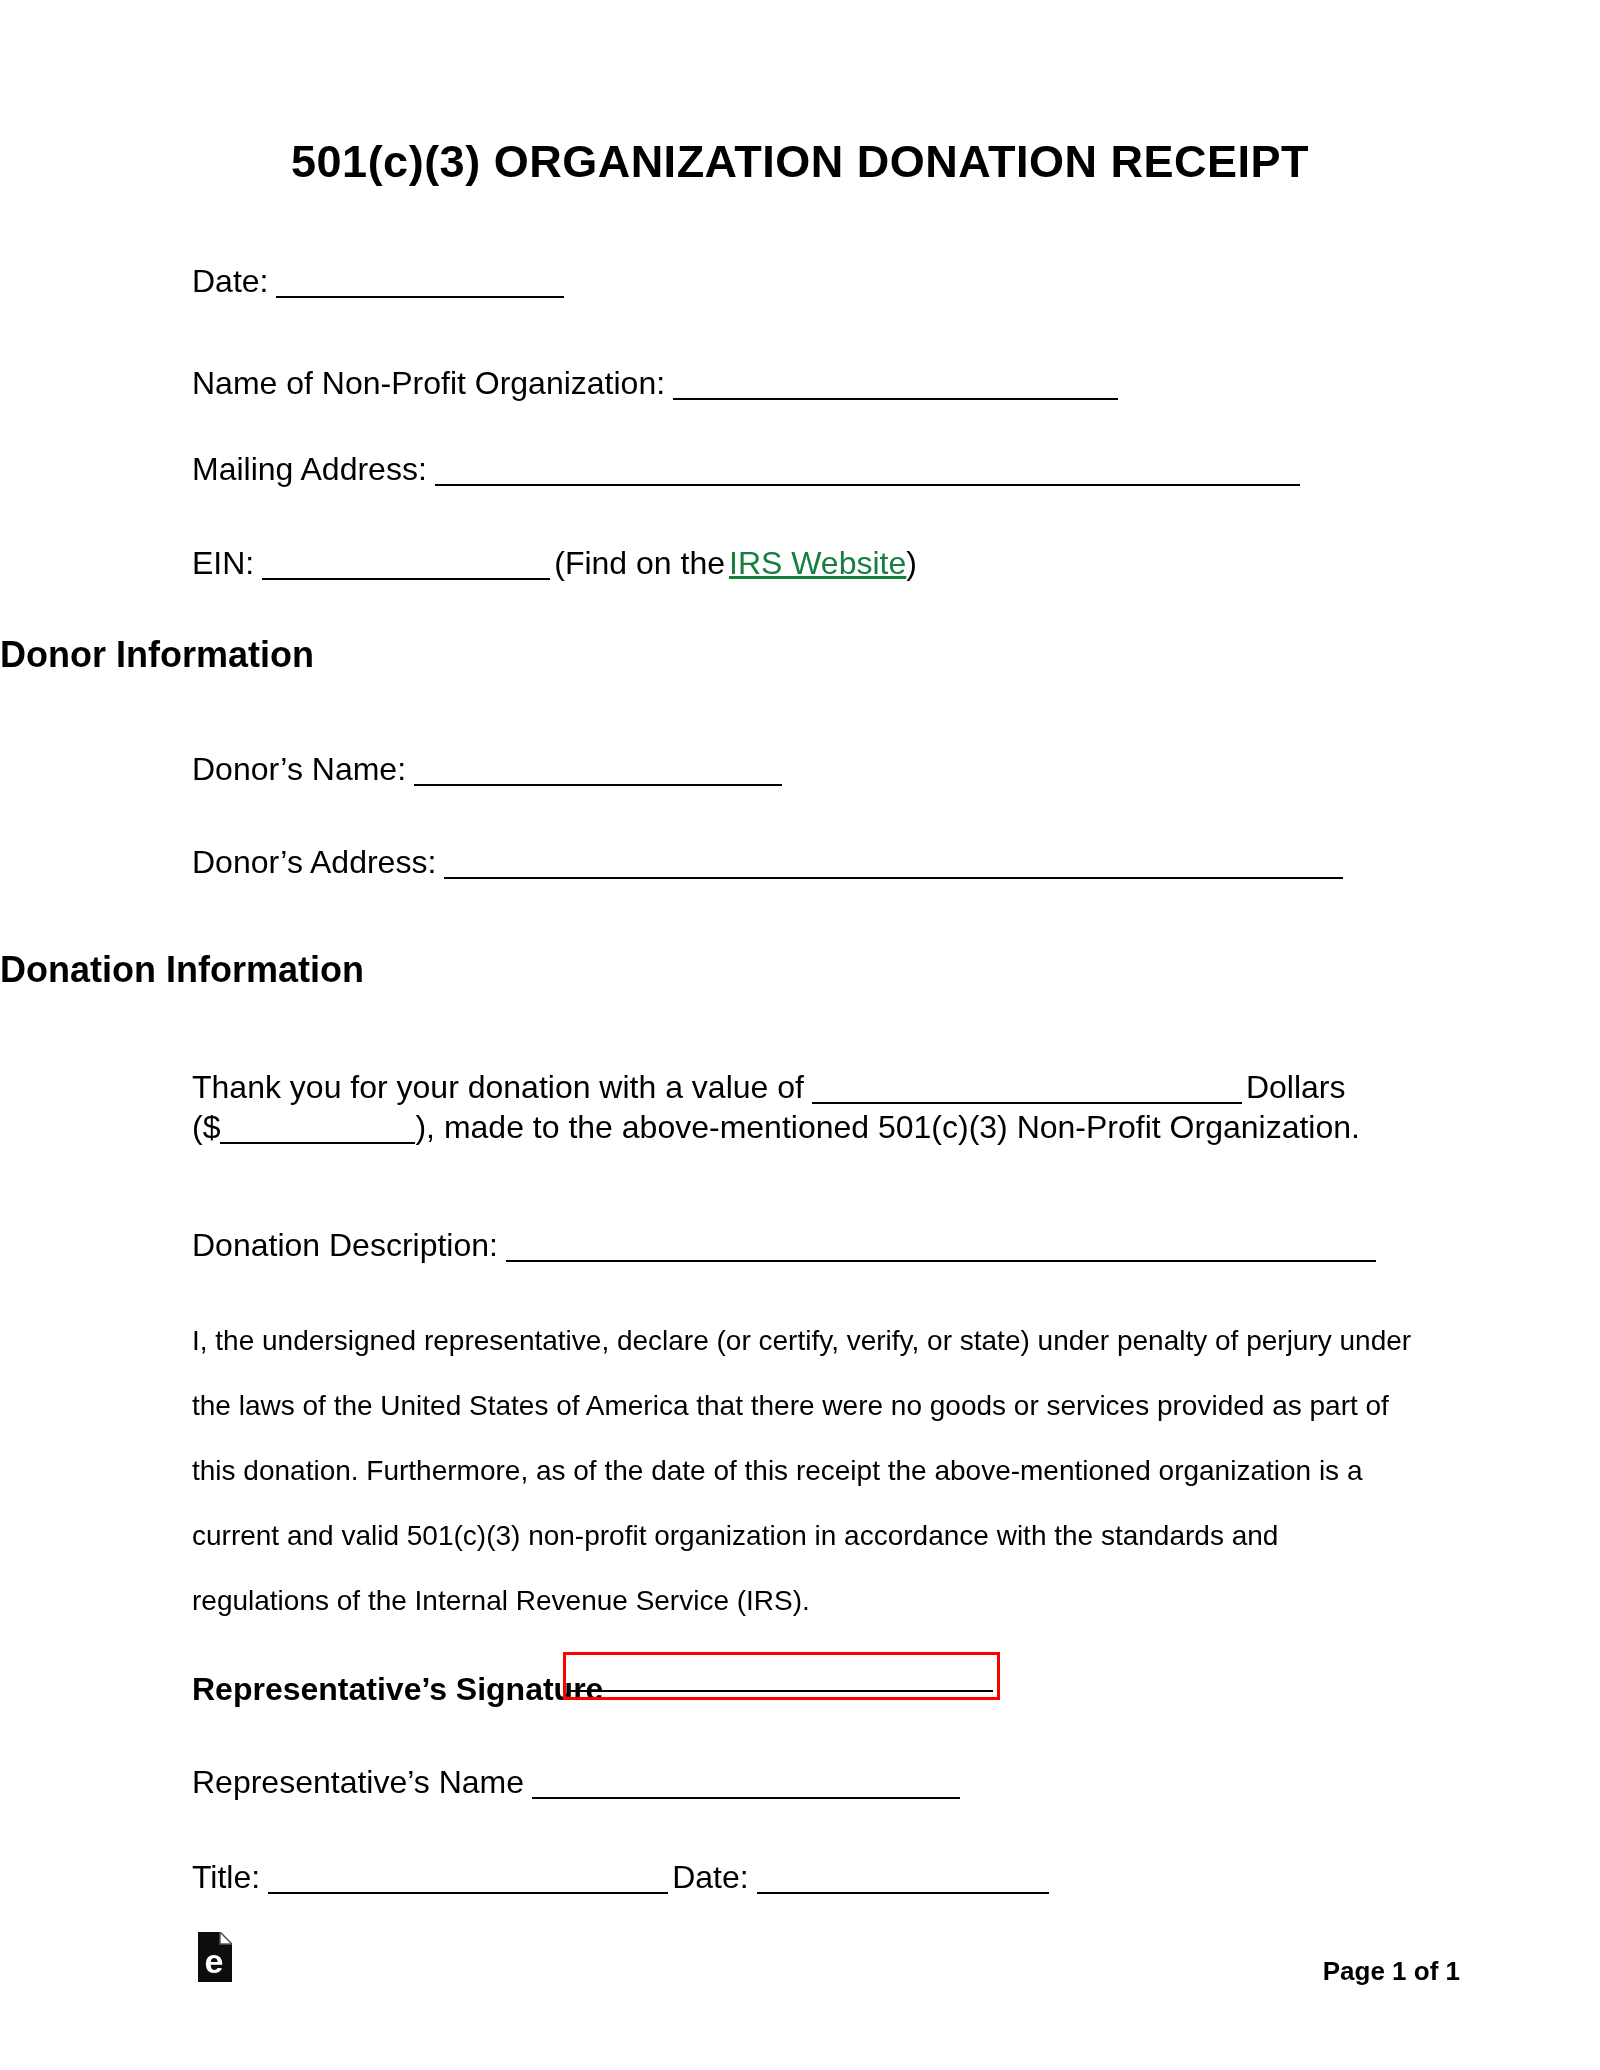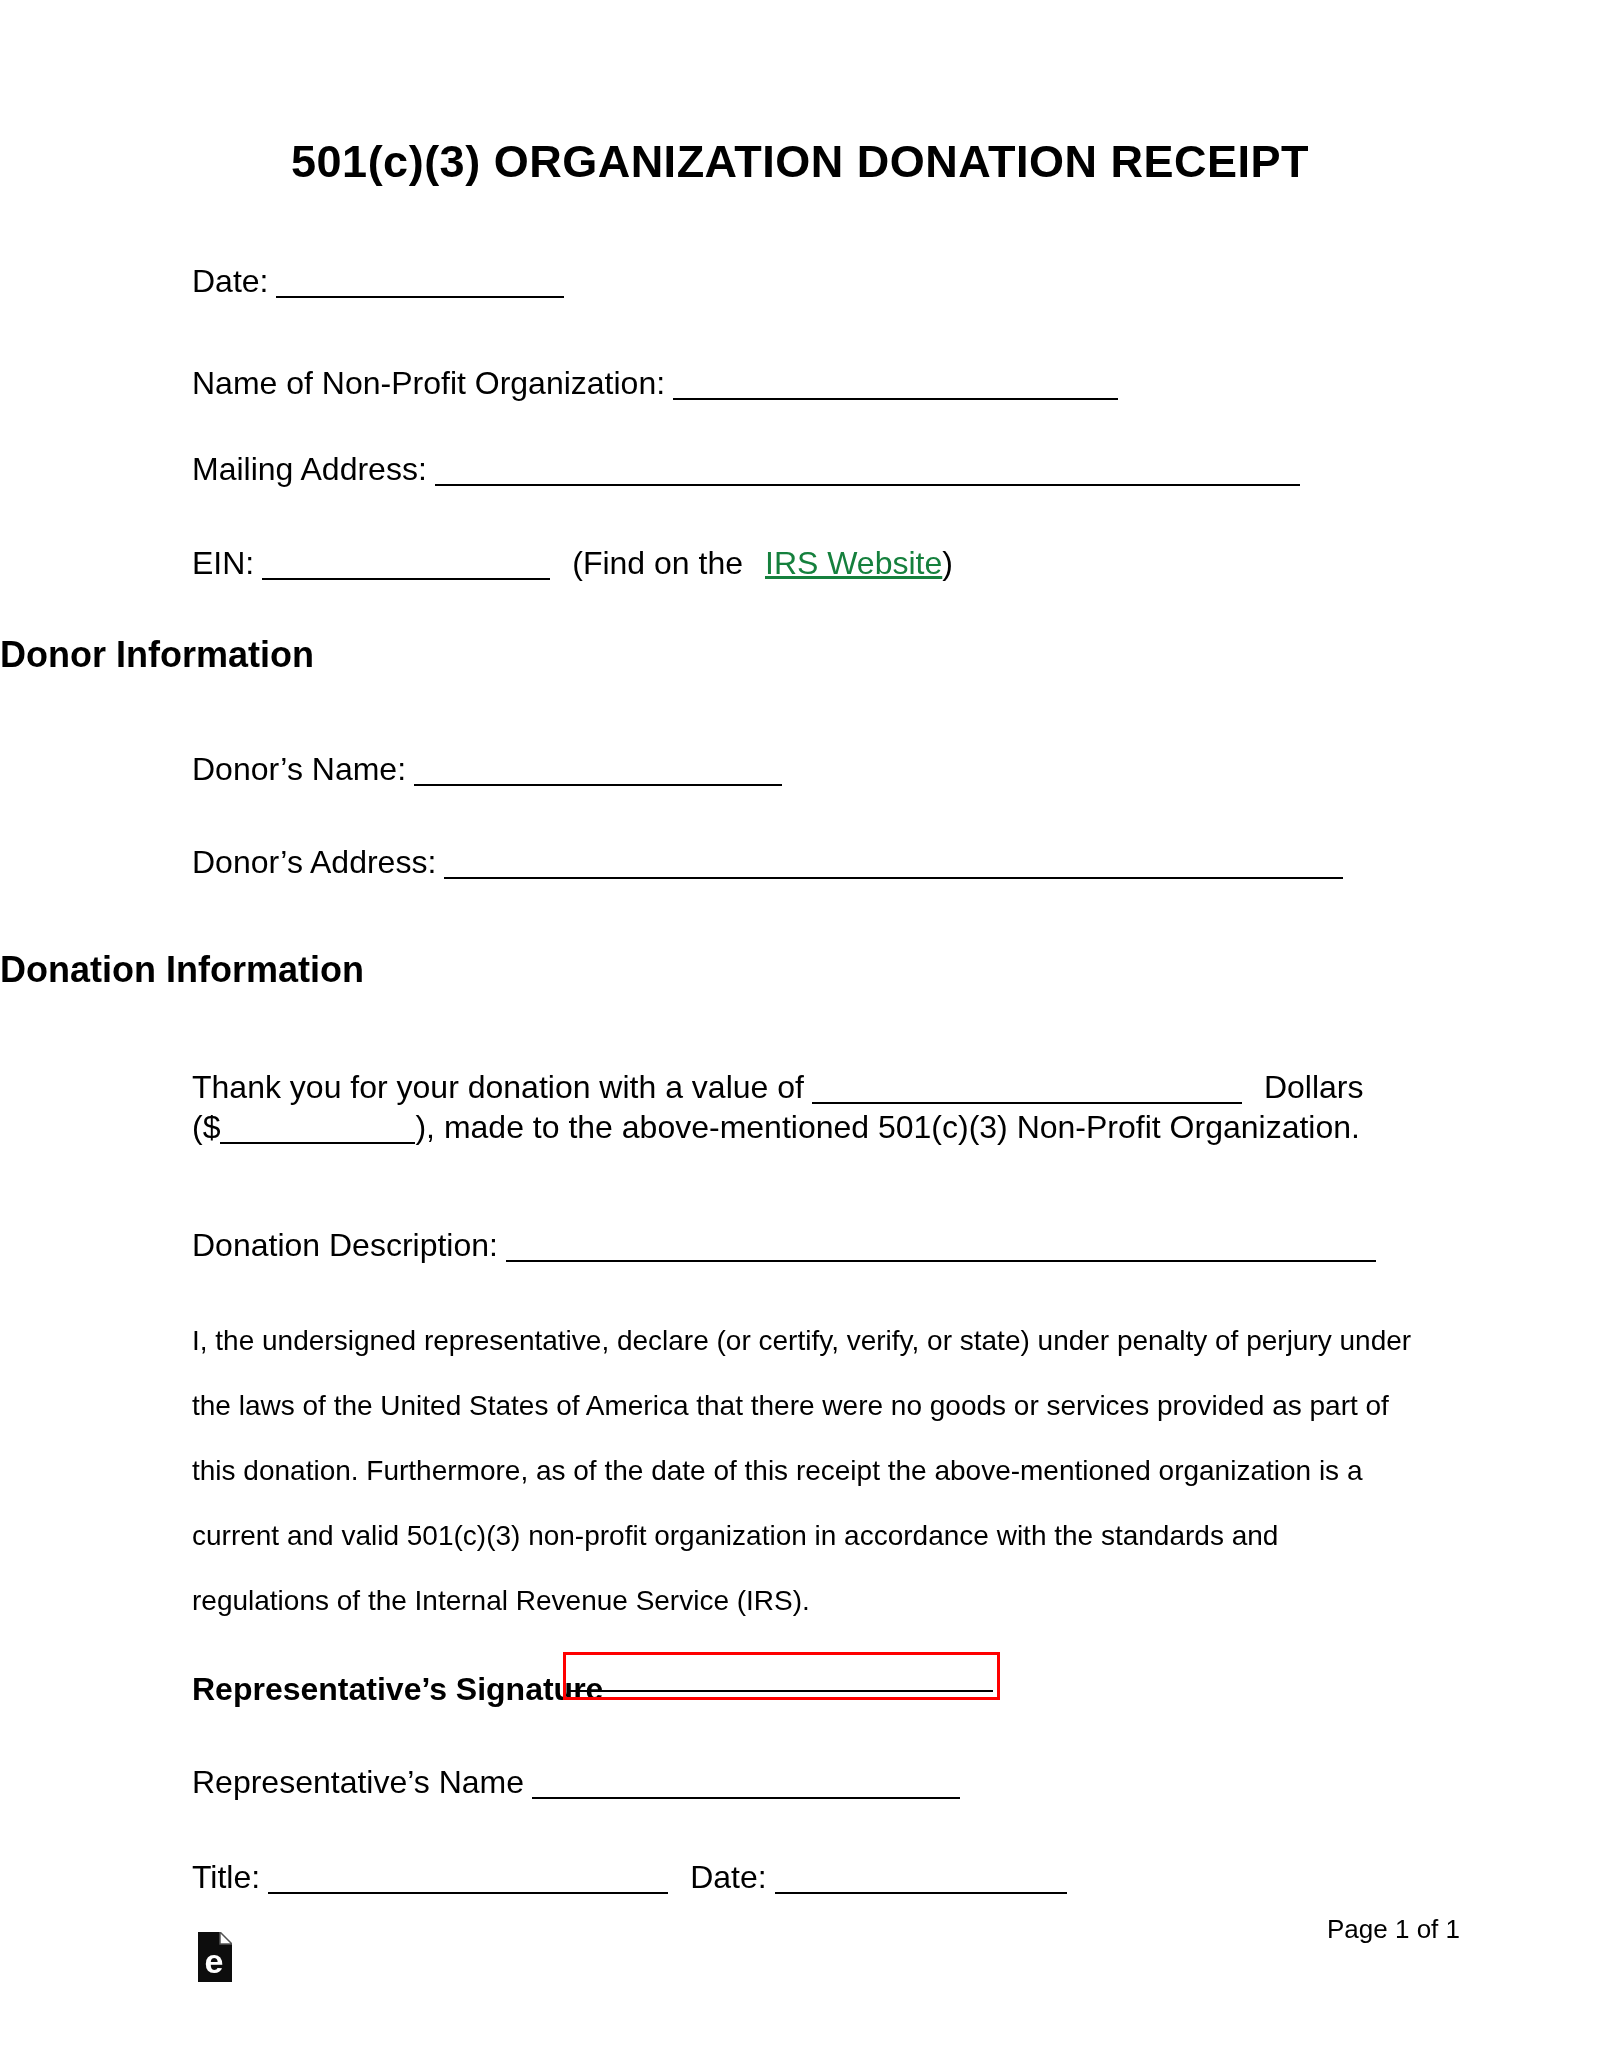--- a/index.html
+++ b/index.html
@@ -41,21 +41,21 @@
   }
   .uline {
     display: inline-block;
     height: 0;
     border-bottom: 2px solid #000;
     vertical-align: -6px;
     margin-left: 8px;
     overflow: hidden;
   }
   .uline.nogap { margin-left: 0; }
-  .after-line { margin-left: 22px; }
+  .after-line { margin-left: 4px; }
   .link {
     color: #15803d;
     text-decoration: underline;
     cursor: pointer;
   }
   .paragraph {
     position: absolute;
     left: 192px;
     top: 1308px;
     width: 1228px;
@@ -84,24 +84,25 @@
   }
   .footer-logo {
     position: absolute;
     left: 198px;
     top: 1932px;
     width: 34px;
     height: 50px;
   }
   .page-num {
     position: absolute;
-    top: 1914px;
+    top: 1956px;
     right: 140px;
     font-size: 26px;
     line-height: 30px;
+    font-weight: bold;
   }
 </style>
 </head>
 <body>
 
 <div class="page">
 
   <div class="doc-title">501(c)(3) ORGANIZATION DONATION RECEIPT</div>
 
   <div class="row" style="top:264px;">

